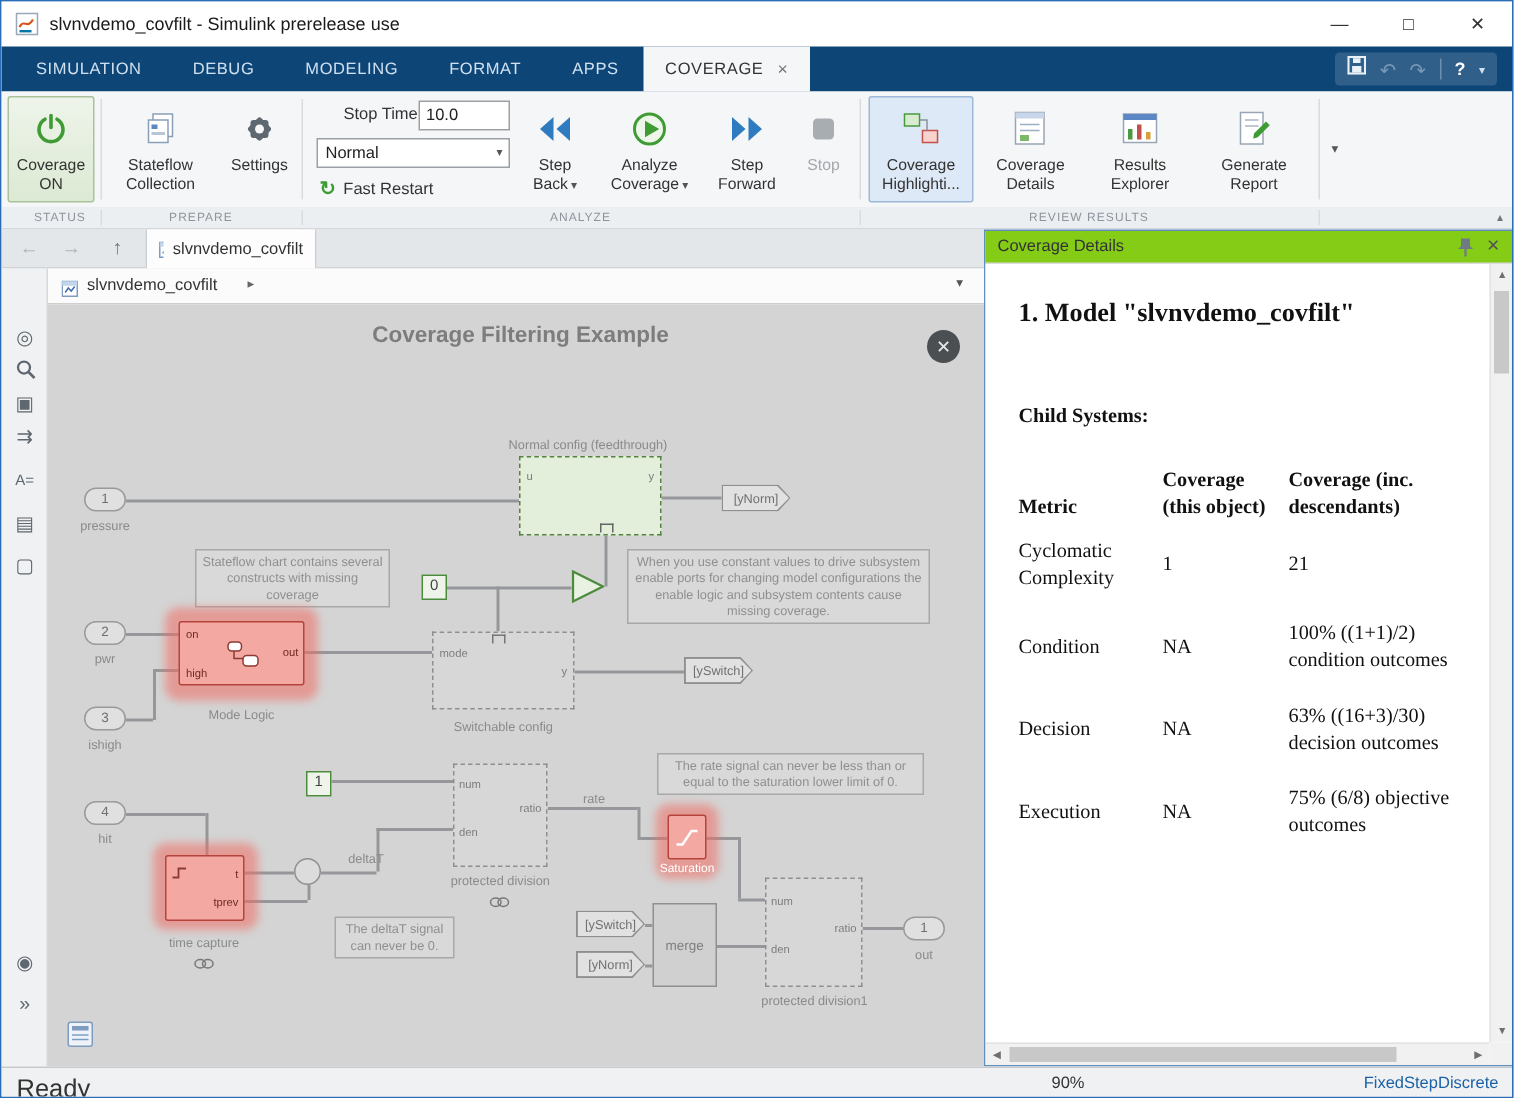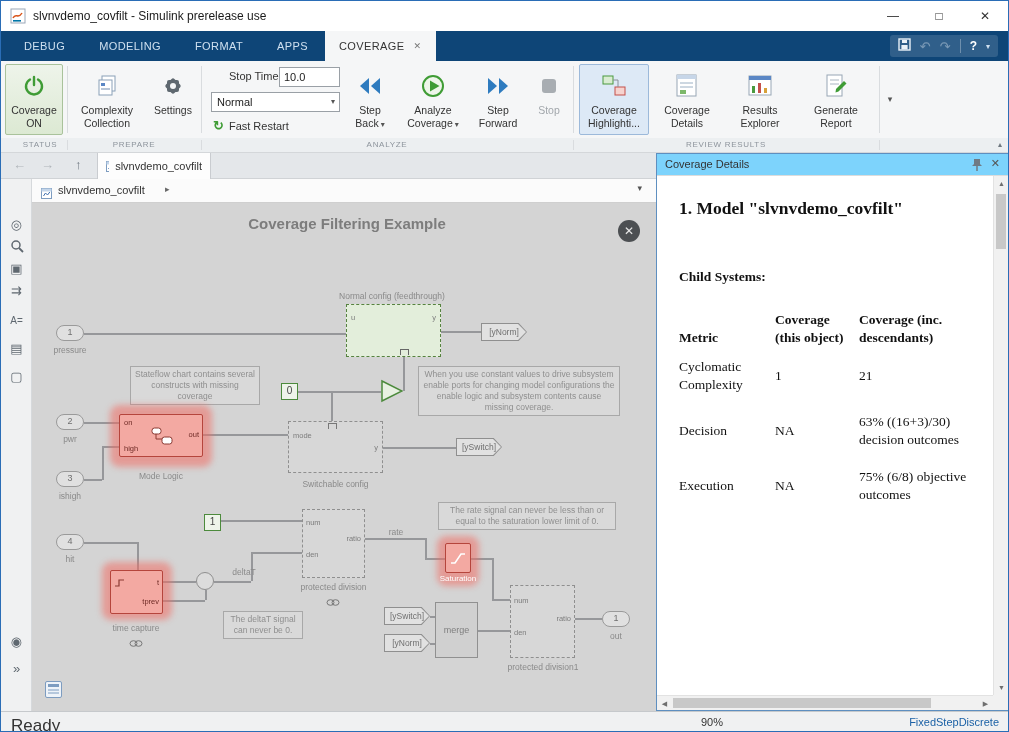--- a/index.html
+++ b/index.html
@@ -86,21 +86,21 @@
   .glow{position:absolute;background:rgba(240,108,98,.55);filter:blur(3px);border-radius:9px;}
   .redblk{position:absolute;background:#f3a9a2;border:1.4px solid #b5453c;border-radius:2px;}
   .sumcirc{position:absolute;left:164px;top:369px;width:18px;height:18px;border:1.2px solid #8f8f8f;border-radius:50%;background:#dcdcdc;}
   .mergeblk{position:absolute;left:403px;top:399px;width:43px;height:56px;background:#d0d0d0;border:1.2px solid #909090;color:#7f7f7f;font-size:9px;display:flex;align-items:center;justify-content:center;}
   .copyright{position:absolute;left:164px;top:484px;width:300px;text-align:center;font-size:9.5px;color:#8f8f8f;}
   .badge{position:absolute;left:13px;top:478px;width:17px;height:17px;background:#eef3f9;border:1px solid #7d9cc0;border-radius:2px;}
   .satlabel{position:absolute;font-size:8px;color:#fff;text-align:center;white-space:nowrap;}
 
   
   .panel{position:absolute;left:655px;top:152px;width:353px;height:558px;background:#fff;border:1px solid #5e8fc0;}
-  .panel-header{position:absolute;left:0;top:0;right:0;height:22px;background:#7dd3fc;border-bottom:1px solid #dcdcdc;}
+  .panel-header{position:absolute;left:0;top:0;right:0;height:22px;background:#84cc16;border-bottom:1px solid #dcdcdc;}
   .panel-title{position:absolute;left:8px;top:4px;font-size:11px;color:#333;}
   .panel-pin{position:absolute;right:26px;top:4px;}
   .panel-close{position:absolute;right:8px;top:3px;font-size:11px;color:#555;}
   .panel-body{position:absolute;left:0;top:22px;right:15px;bottom:15px;overflow:hidden;font-family:"Liberation Serif",serif;color:#111;background:#fff;}
   .panel-body h1{font-size:17.5px;margin:22px 0 36px 22px;font-family:"Liberation Serif",serif;}
   .childsys{display:flex;margin:0 0 26px 22px;font-size:13.5px;}
   .childsys .cl{flex:0 0 150px;font-weight:bold;padding-top:14px;}
   .childsys .links{flex:0 0 120px;text-align:center;line-height:1.35;}
   .childsys a{color:#0000cc;text-decoration:underline;}
   .mtable{border-collapse:collapse;margin:6px 0 0 22px;font-size:13.5px;}
@@ -134,20 +134,21 @@
           <rect x="3" y="12" width="8" height="1.6" fill="#0076a8"></rect>
         </svg>
     </span>
     <span class="title-text">slvnvdemo_covfilt - Simulink prerelease use</span>
     <span class="win-btn win-min">—</span>
     <span class="win-btn win-max">□</span>
     <span class="win-btn win-close">✕</span>
   </div>
 
   <div class="tabbar">
+    <span class="tab">SIMULATION</span>
     <span class="tab">DEBUG</span>
     <span class="tab">MODELING</span>
     <span class="tab">FORMAT</span>
     <span class="tab">APPS</span>
     <span class="tab active">
       <span>COVERAGE</span>
       <span class="tab-close">✕</span>
     </span>
     <span class="qat">
       <span>
@@ -181,21 +182,21 @@
 
     <div class="bigbtn" style="left:70px;width:72px;">
       <span class="ic">
         <svg width="24" height="24">
             <rect x="7" y="2" width="13" height="15" fill="#fff" stroke="#8aa0b8"></rect>
             <rect x="4" y="6" width="13" height="15" fill="#fff" stroke="#8aa0b8"></rect>
             <rect x="6" y="9" width="4" height="3" fill="#5b87c5"></rect>
             <rect x="6" y="14" width="9" height="2" fill="#b8c6d8"></rect>
           </svg>
       </span>
-      <span class="l">Complexity</span>
+      <span class="l">Stateflow</span>
       <span class="l">Collection</span>
     </div>
 
     <div class="bigbtn" style="left:146px;width:52px;">
       <span class="ic">
         <svg width="22" height="22">
             <g fill="#5f6870">
               <rect x="5" y="5" width="12" height="12" rx="2"></rect>
               <rect x="5" y="5" width="12" height="12" rx="2" transform="rotate(45 11 11)"></rect>
             </g>
@@ -562,20 +563,25 @@
             <th class="c-desc">Coverage (inc. descendants)</th>
           </tr>
         </thead>
         <tbody>
           <tr>
             <td>Cyclomatic Complexity</td>
             <td>1</td>
             <td>21</td>
           </tr>
           <tr>
+            <td>Condition</td>
+            <td>NA</td>
+            <td>100% ((1+1)/2) condition outcomes</td>
+          </tr>
+          <tr>
             <td>Decision</td>
             <td>NA</td>
             <td>63% ((16+3)/30) decision outcomes</td>
           </tr>
           <tr>
             <td>Execution</td>
             <td>NA</td>
             <td>75% (6/8) objective outcomes</td>
           </tr>
         </tbody>

